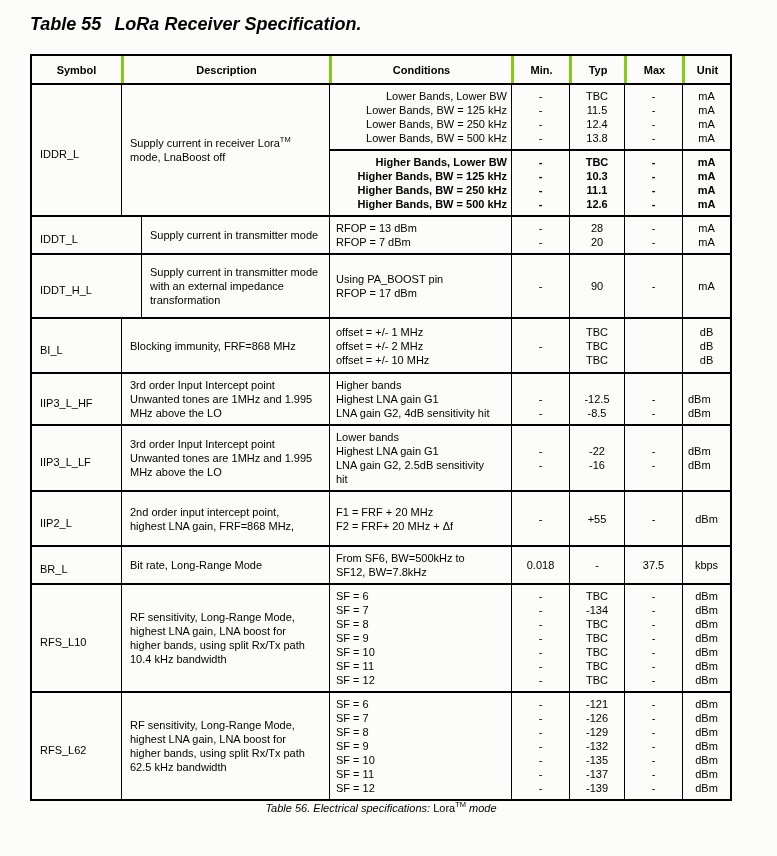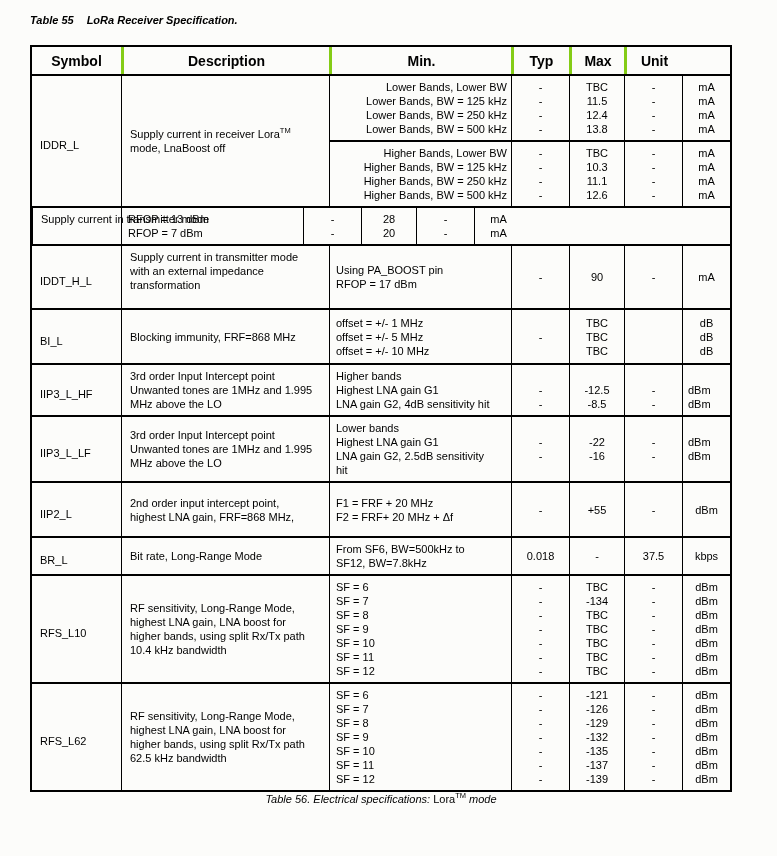--- a/index.html
+++ b/index.html
@@ -5,35 +5,35 @@
   html,body { margin:0; padding:0; }
   body {
     width:777px; height:856px;
     background:#fcfcfa;
     color:#000;
     font-family:"Liberation Sans","DejaVu Sans",sans-serif;
     overflow:hidden;
   }
   .page-title {
     margin:14px 0 0 30px;
-    font-size:11px; font-style:italic; font-weight:bold;
+    font-size:18px; font-style:italic; font-weight:bold;
     white-space:nowrap;
   }
   .page-title .tgap { display:inline-block; width:13px; }
   .spec-table {
     margin:19px 0 0 30px;
     width:702px;
     border:2px solid #000;
     box-sizing:border-box;
   }
   .thead {
     display:grid;
     grid-template-columns:89px 208px 182px 58px 55px 58px 48px;
     height:27px;
-    font-size:14px; font-weight:bold;
+    font-size:11px; font-weight:bold;
   }
   .hcell {
     box-sizing:border-box;
     display:flex; align-items:center; justify-content:center;
     border-left:3px solid #84cc16;
   }
   .hcell:first-child { border-left:none; }
   .trow {
     display:grid;
     grid-template-columns:89px 208px 401px;
@@ -54,31 +54,31 @@
   .cell.sym {
     display:flex; align-items:center;
     padding:12px 4px 4px 8px;
     white-space:nowrap;
   }
   .cell.desc {
     border-left:1px solid #000;
     display:flex; flex-direction:column; justify-content:center;
     padding:4px 6px 4px 8px;
   }
-  .cell.desc.vtop { justify-content:flex-start; }
+  .cell.desc.vtop { justify-content:center;margin-left:20px; }
   .rcell {
     border-left:1px solid #000;
     display:flex; flex-direction:column;
   }
   .rgroup {
     flex:1 1 0;
     display:grid;
     grid-template-columns:181px 58px 55px 58px 48px;
   }
-  .rgroup + .rgroup { border-top:2px solid #000; }
+  .rgroup + .rgroup { border-top:2px solid #000;font-weight:bold; }
   .gcol {
     box-sizing:border-box;
     display:flex; flex-direction:column; justify-content:center;
     padding:4px 0;
   }
   .gcol.cond { align-items:flex-start; padding-left:6px; padding-right:4px; }
   .gcol.cond.aright { align-items:flex-end; }
   .gcol.min, .gcol.typ, .gcol.max, .gcol.unit {
     align-items:center;
     border-left:1px solid #000;
@@ -98,20 +98,21 @@
 <body>
 
 <div class="page-title">
   <span>Table 55</span><span class="tgap"></span><span>LoRa Receiver Specification.</span>
 </div>
 
 <div class="spec-table">
   <div class="thead">
     <div class="hcell">Symbol</div>
     <div class="hcell">Description</div>
+    <div class="hcell">Conditions</div>
     <div class="hcell">Min.</div>
     <div class="hcell">Typ</div>
     <div class="hcell">Max</div>
     <div class="hcell">Unit</div>
   </div>
   <div id="tbody">
       <div class="trow">
         <div class="cell sym">IDDR_L</div>
         <div class="cell desc">
           <div class="vline">Supply current in receiver <span class="rm">Lora<sup class="tm">TM</sup></span></div>
@@ -178,20 +179,21 @@
             <div class="gcol unit">
               <div class="vline">mA</div>
               <div class="vline">mA</div>
               <div class="vline">mA</div>
               <div class="vline">mA</div>
             </div>
           </div>
         </div>
       </div>
       <div class="trow">
+        <div class="cell sym">IDDT_L</div>
         <div class="cell desc vtop">
           <div class="vline">Supply current in transmitter mode</div>
         </div>
         <div class="rcell">
           <div class="rgroup">
             <div class="gcol cond">
               <div class="vline">RFOP = 13 dBm</div>
               <div class="vline">RFOP = 7 dBm</div>
             </div>
             <div class="gcol min">
@@ -243,21 +245,21 @@
       </div>
       <div class="trow">
         <div class="cell sym">BI_L</div>
         <div class="cell desc">
           <div class="vline">Blocking immunity, FRF=868 MHz</div>
         </div>
         <div class="rcell">
           <div class="rgroup">
             <div class="gcol cond">
               <div class="vline">offset = +/- 1 MHz</div>
-              <div class="vline">offset = +/- 5 MHz</div>
+              <div class="vline">offset = +/- 2 MHz</div>
               <div class="vline">offset = +/- 10 MHz</div>
             </div>
             <div class="gcol min">
               <div class="vline">-</div>
             </div>
             <div class="gcol typ">
               <div class="vline">TBC</div>
               <div class="vline">TBC</div>
               <div class="vline">TBC</div>
             </div>

